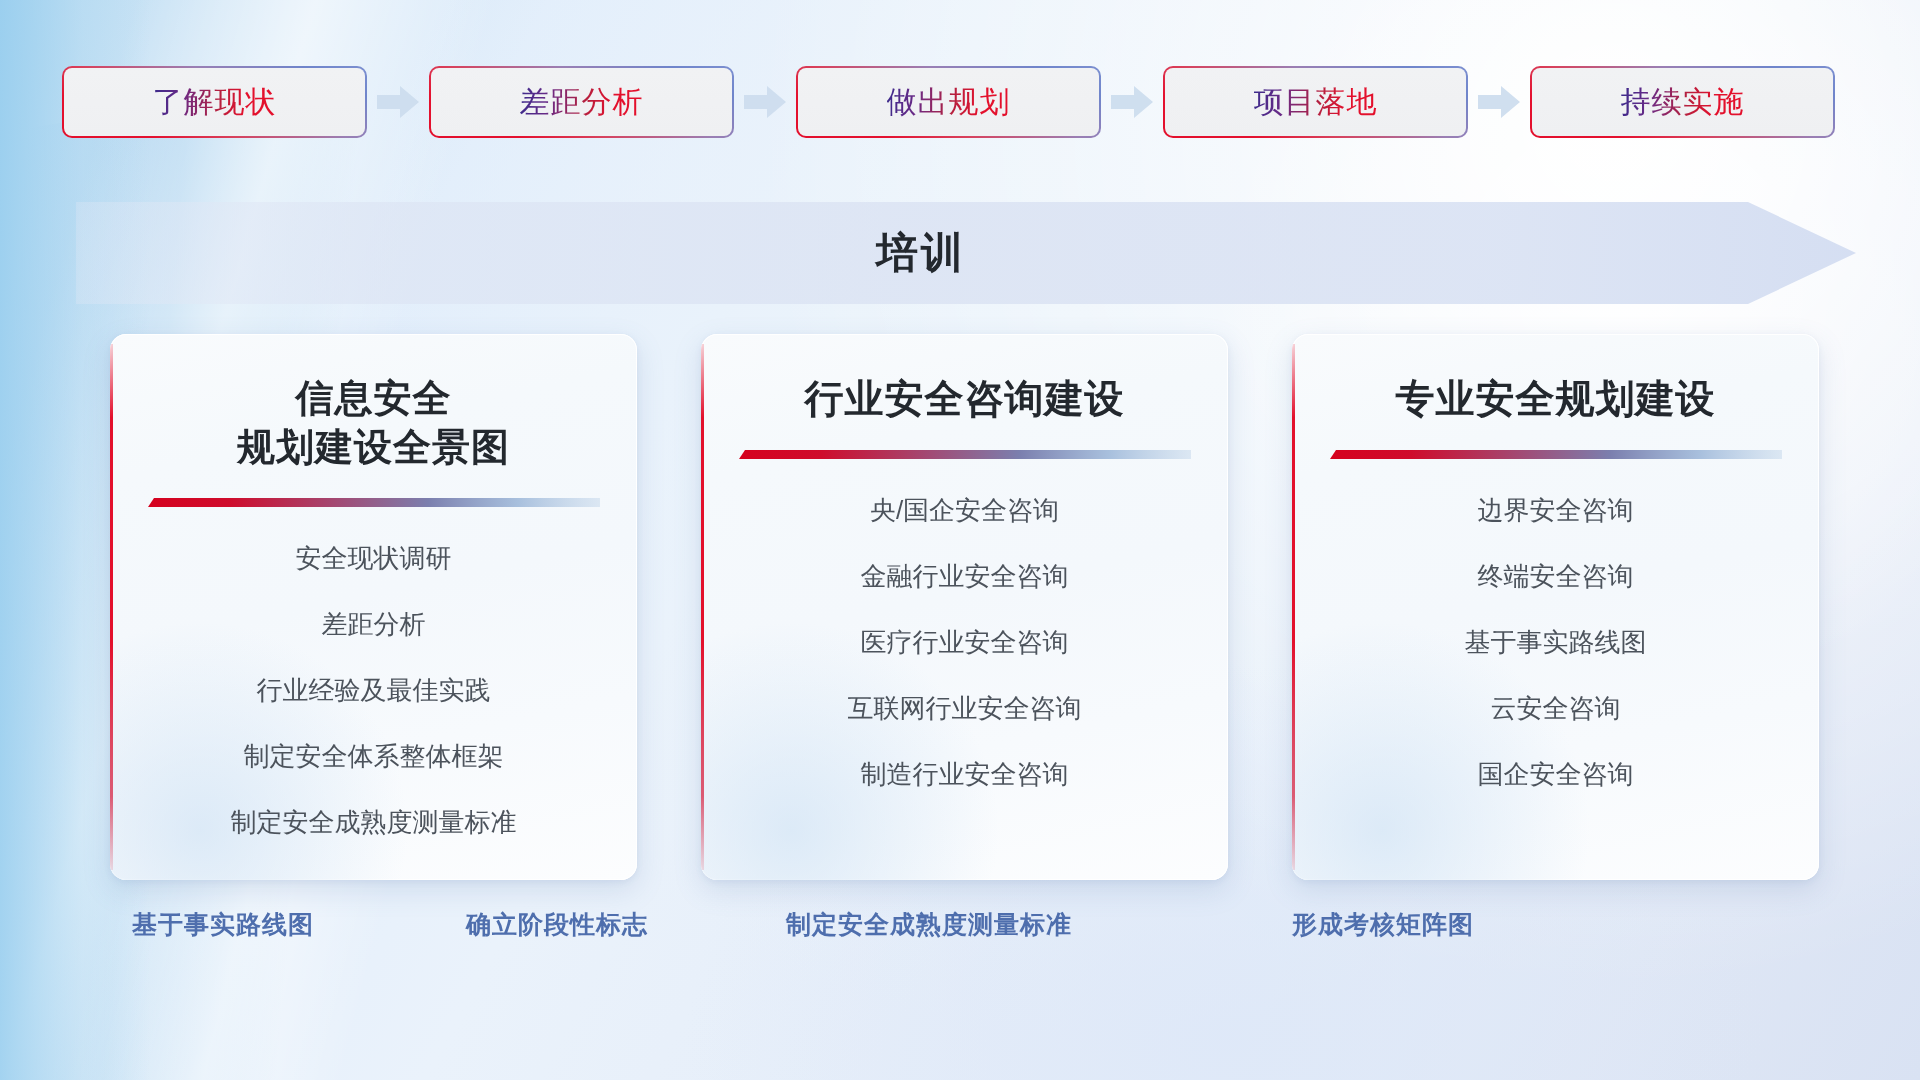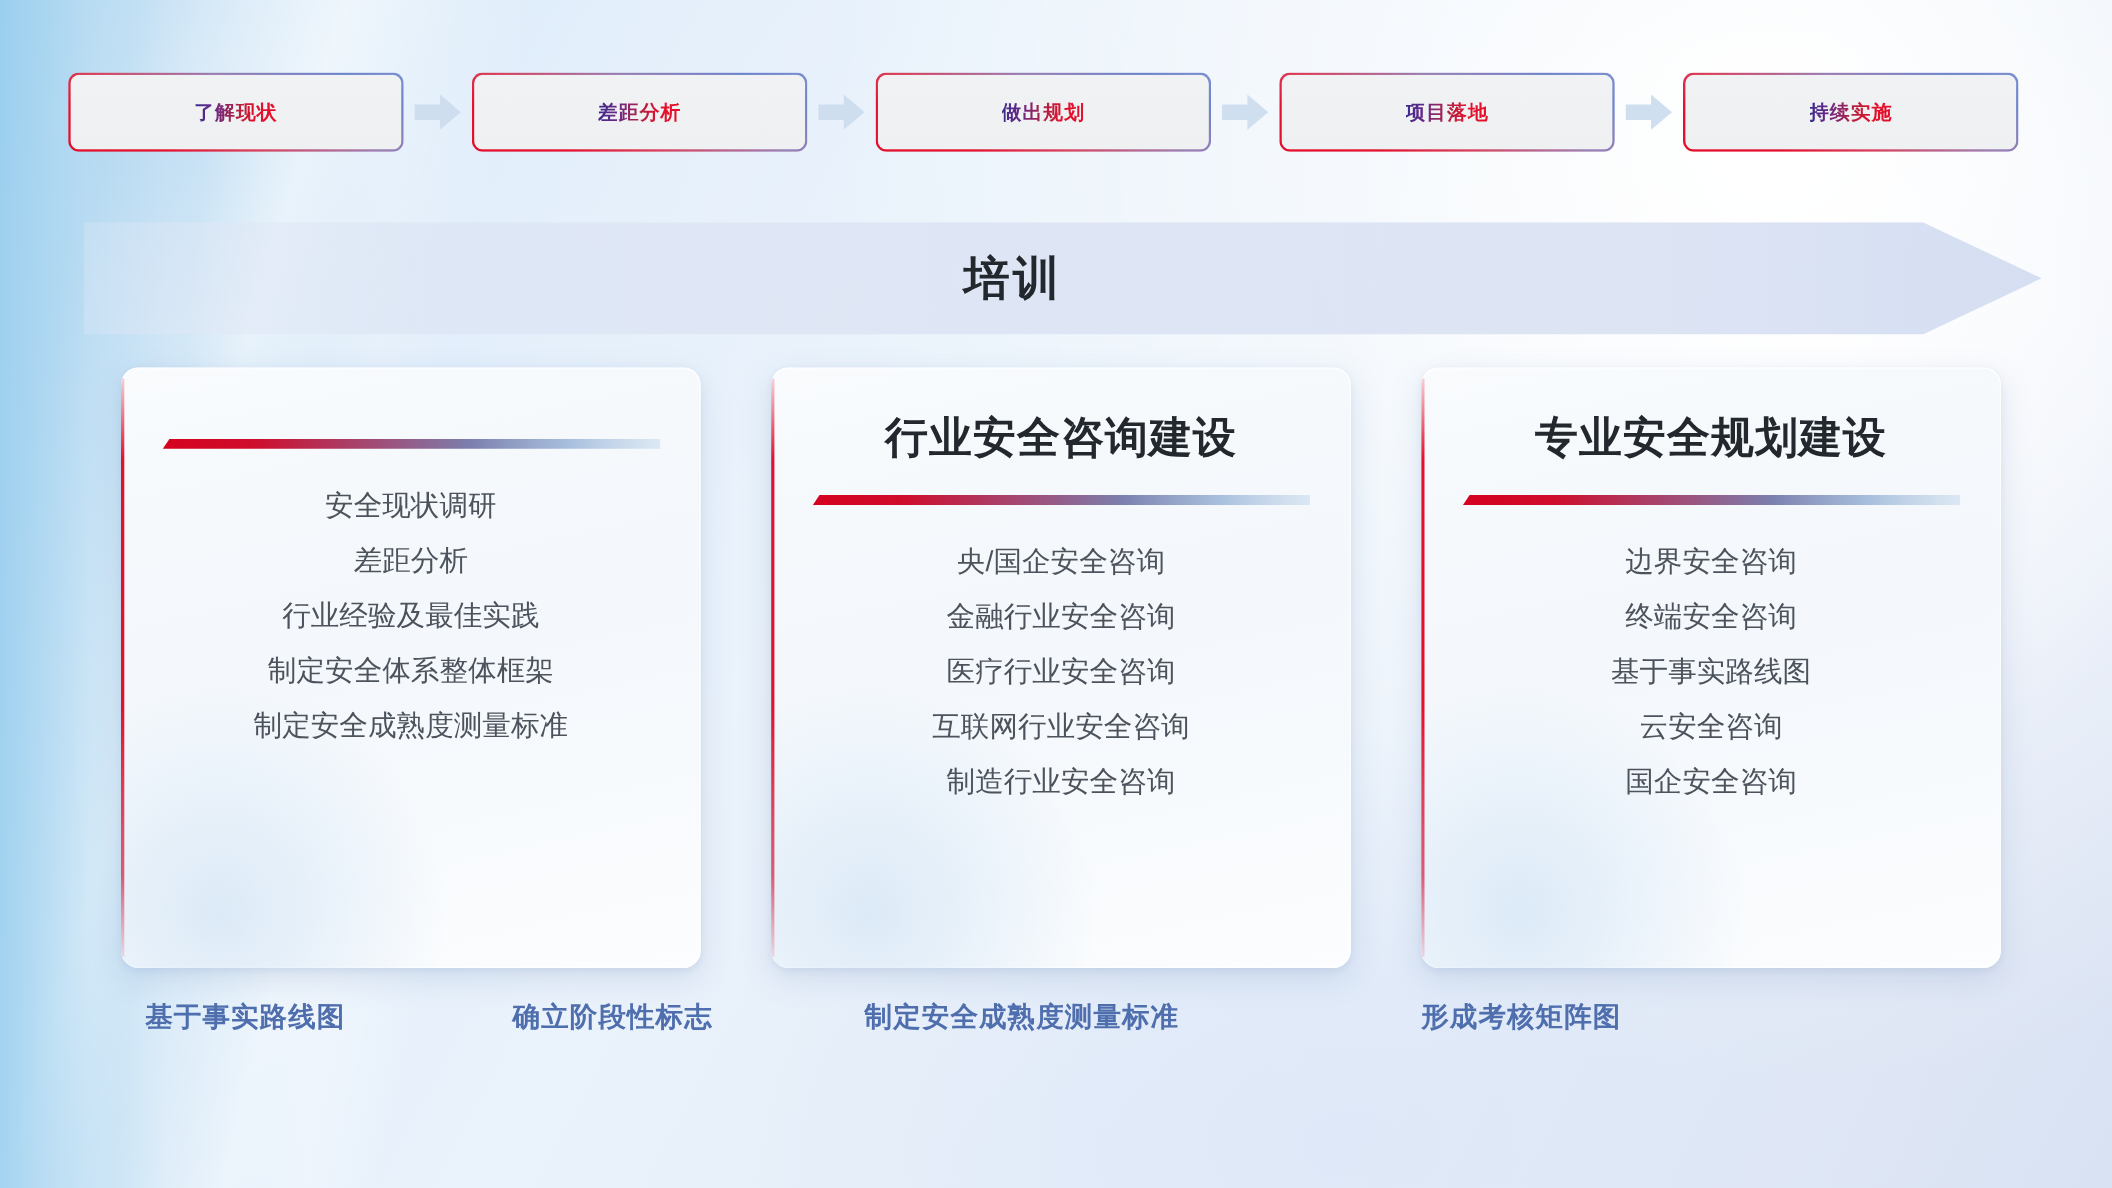--- a/index.html
+++ b/index.html
@@ -67,22 +67,22 @@
     border-radius:10px;
     display:flex; align-items:center; justify-content:center;
     
     background:
       linear-gradient(#f1f2f4,#eff0f2) padding-box,
       linear-gradient(205deg, #7c8fd0 0%, #6f85cb 14%, #9a7fb4 38%, #d8415c 62%, #e4112f 80%, #e30f2c 100%) border-box;
     border:2px solid transparent;
     flex:0 0 auto;
   }
   .step-label{
-    font-size:18px;
-    font-weight:700;
+    font-size:30px;
+    font-weight:400;
     letter-spacing:1px;
     background:linear-gradient(96deg,#3a2a8c 0%,#6a2a86 24%,#b4203f 52%,#e3102c 74%,#e3102c 100%);
     -webkit-background-clip:text;
     background-clip:text;
     color:transparent;
     -webkit-text-fill-color:transparent;
     white-space:nowrap;
   }
   .step-arrow{
     flex:0 0 auto;
@@ -151,21 +151,21 @@
   }
   .card-title.two-line{ font-size:38px; }
   .divider{
     margin-top:24px;
     width:452px; height:14px;
   }
   .divider svg{ display:block; }
   .card-list{
     margin-top:22px;
     width:100%;
-    display:flex; flex-direction:column; align-items:center; gap:0;
+    display:flex; flex-direction:column; align-items:center; gap:16px;
   }
   .card-list-item{
     font-size:26px; color:#4c535c; line-height:50px;
     text-align:center; white-space:nowrap;
   }
 
   
   #captions{
     position:absolute; left:0; top:908px; width:1920px; height:60px;
   }
@@ -246,20 +246,22 @@
     </defs>
     <path d="M0 0 H1672 V-0 L1672 0 H1672 L1780 51 L1672 102 H0 Z" fill="url(#bannerGrad)"></path>
   </svg>
   <div id="banner-label">培训</div>
 </div>
 
 <div id="cards">
 
   <div class="card">
     <div class="card-inner">
+      <div class="card-title two-line">信息安全
+规划建设全景图</div>
       <div class="divider">
         <svg width="452" height="14" viewBox="0 0 452 14" aria-hidden="true">
           <defs>
             <linearGradient id="divGrad1" x1="0" y1="0" x2="1" y2="0">
               <stop offset="0" stop-color="#d5021f"></stop>
               <stop offset="0.18" stop-color="#cf0c2c"></stop>
               <stop offset="0.42" stop-color="#a24a74"></stop>
               <stop offset="0.62" stop-color="#7b7fae"></stop>
               <stop offset="0.82" stop-color="#9bb6d8" stop-opacity="0.85"></stop>
               <stop offset="1" stop-color="#bdd2e8" stop-opacity="0.45"></stop>

